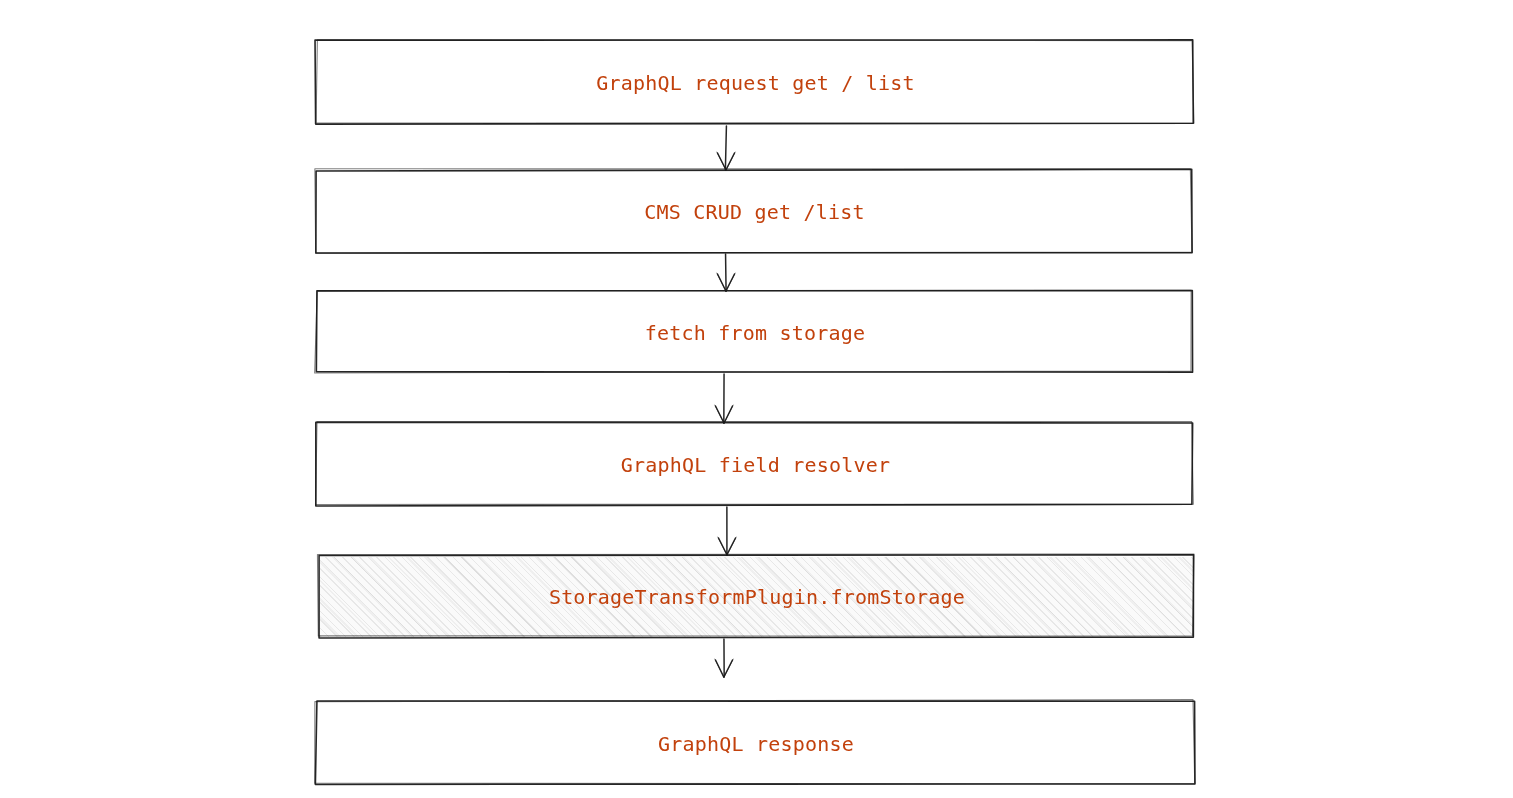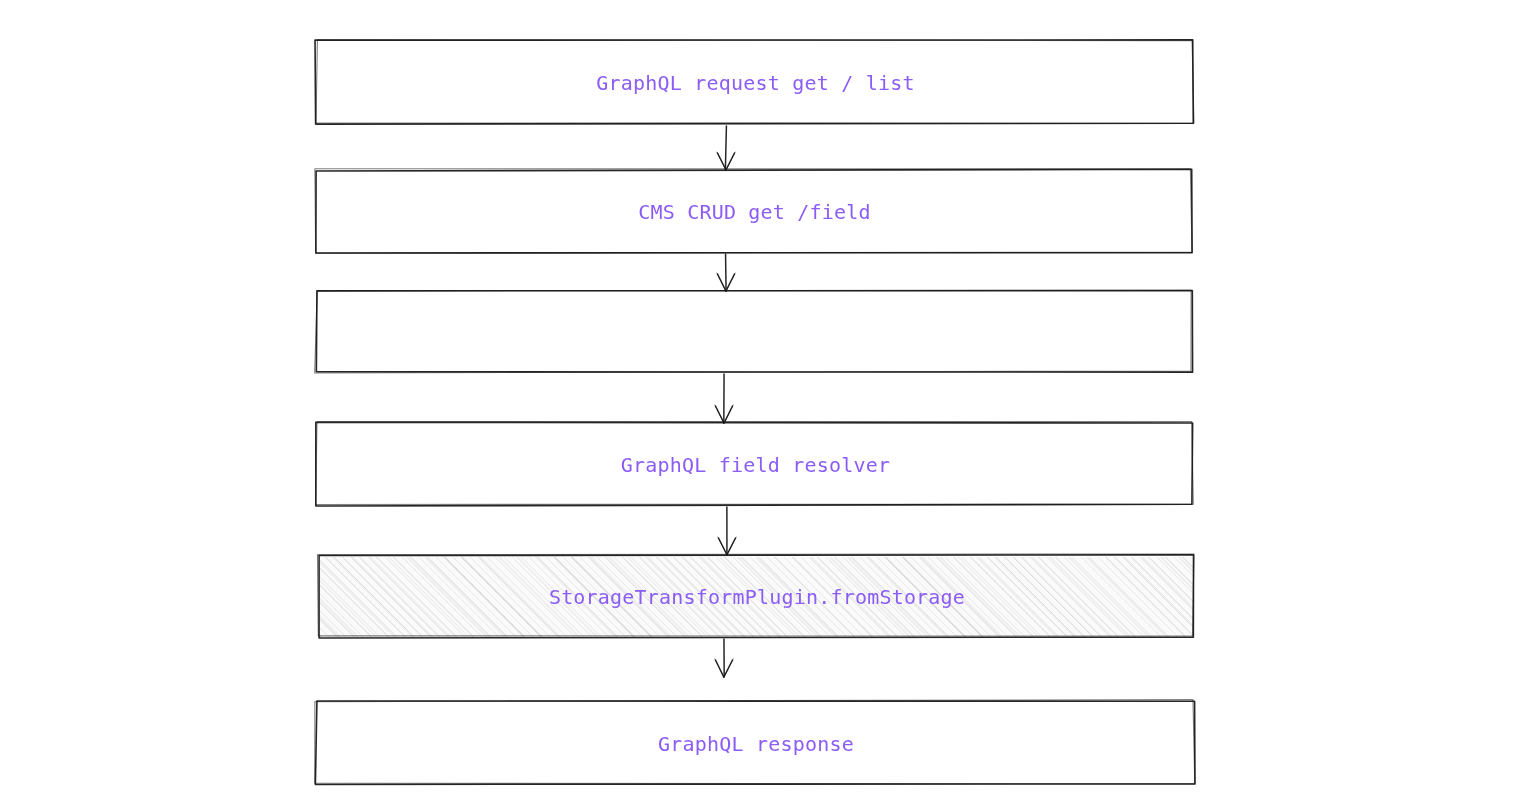--- a/index.html
+++ b/index.html
@@ -36,21 +36,21 @@
     position: absolute;
     pointer-events: none;
   }
 
   .node-label {
     position: relative;
     z-index: 3;
     font-family: "DejaVu Sans Mono", "Liberation Mono", monospace;
     font-size: 20px;
     letter-spacing: 0.2px;
-    color: #8b5cf6;
+    color: #c2410c;
     white-space: pre;
     text-align: center;
     line-height: 1.2;
   }
 
   
   .node-hatch-fill {
     position: absolute;
     left: 2px;
     top: 2px;
@@ -98,28 +98,29 @@
         <path d="M 1.389645163039677 -0.15013725794851782 L 876.0893795654526 0.6230876534013078 L 877.9471087846963 83.30620950368466 L 0.04448489090427757 82.85609759925865 Z" fill="none" stroke="#1a1a1a" stroke-width="1.1" stroke-opacity="0.55" stroke-linecap="round" stroke-linejoin="round"></path>
       </svg>
     <span class="node-label">GraphQL request get / list</span>
   </div>
 
   <div class="flow-node" style="left: 316px; top: 170px; width: 877px; height: 84px;">
     <svg class="sketch-svg node-sketch-outer" width="877" height="84" viewBox="0 0 877 84" style="left: 0px; top: 0px; z-index: 2;">
         <path d="M 0.08717401126777986 1.037327176753024 L 875.7066170530409 -0.7061037661784213 L 876.0893779663813 82.69525542489282 L -0.12800390768279613 82.93913339761056 Z" fill="none" stroke="#1a1a1a" stroke-width="1.6" stroke-opacity="0.95" stroke-linecap="round" stroke-linejoin="round"></path>
         <path d="M -1.1439024007413536 -1.2339679346419872 L 874.3670397952083 -1.2291489410563372 L 875.9983950177623 82.17245708273258 L -0.3051399292657152 83.19327987269499 Z" fill="none" stroke="#1a1a1a" stroke-width="1.1" stroke-opacity="0.55" stroke-linecap="round" stroke-linejoin="round"></path>
       </svg>
-    <span class="node-label">CMS CRUD get /field</span>
+    <span class="node-label">CMS CRUD get /list</span>
   </div>
 
   <div class="flow-node" style="left: 316px; top: 291px; width: 878px; height: 83px;">
     <svg class="sketch-svg node-sketch-outer" width="878" height="83" viewBox="0 0 878 83" style="left: 0px; top: 0px; z-index: 2;">
         <path d="M 0.9391333976105671 -0.14476964917266744 L 876.3172097523682 -0.39018406756949847 L 876.5728300907358 81.12326729044435 L 0.3539281463239604 80.82254416180076 Z" fill="none" stroke="#1a1a1a" stroke-width="1.6" stroke-opacity="0.95" stroke-linecap="round" stroke-linejoin="round"></path>
         <path d="M 1.193279872694984 -0.08105074730701745 L 875.1199727088213 -0.6101065949769691 L 874.9597402080951 79.94339009153191 L -1.336971522809472 81.99487023283727 Z" fill="none" stroke="#1a1a1a" stroke-width="1.1" stroke-opacity="0.55" stroke-linecap="round" stroke-linejoin="round"></path>
       </svg>
+    <span class="node-label">fetch from storage</span>
   </div>
 
   <div class="flow-node" style="left: 318px; top: 555px; width: 878px; height: 84px;">
     <div class="node-hatch-fill"></div>
     <div class="node-hatch-fill layer2"></div>
     <svg class="sketch-svg node-sketch-outer" width="878" height="84" viewBox="0 0 878 84" style="left: 0px; top: 0px; z-index: 2;">
         <path d="M 1.0671803704051854 0.4914979988287087 L 875.5285434783931 -0.18030425693723376 L 875.3413152882683 82.16702557617828 L 1.05934532243773 82.92525085512175 Z" fill="none" stroke="#1a1a1a" stroke-width="1.6" stroke-opacity="0.95" stroke-linecap="round" stroke-linejoin="round"></path>
         <path d="M -0.5498323391890153 -0.4228789732325822 L 876.0235656046309 -1.0455451295012608 L 874.4924439384719 81.00885999728197 L 0.30365636003552937 80.89319302402437 Z" fill="none" stroke="#1a1a1a" stroke-width="1.1" stroke-opacity="0.55" stroke-linecap="round" stroke-linejoin="round"></path>
       </svg>
     <span class="node-label">StorageTransformPlugin.fromStorage</span>

